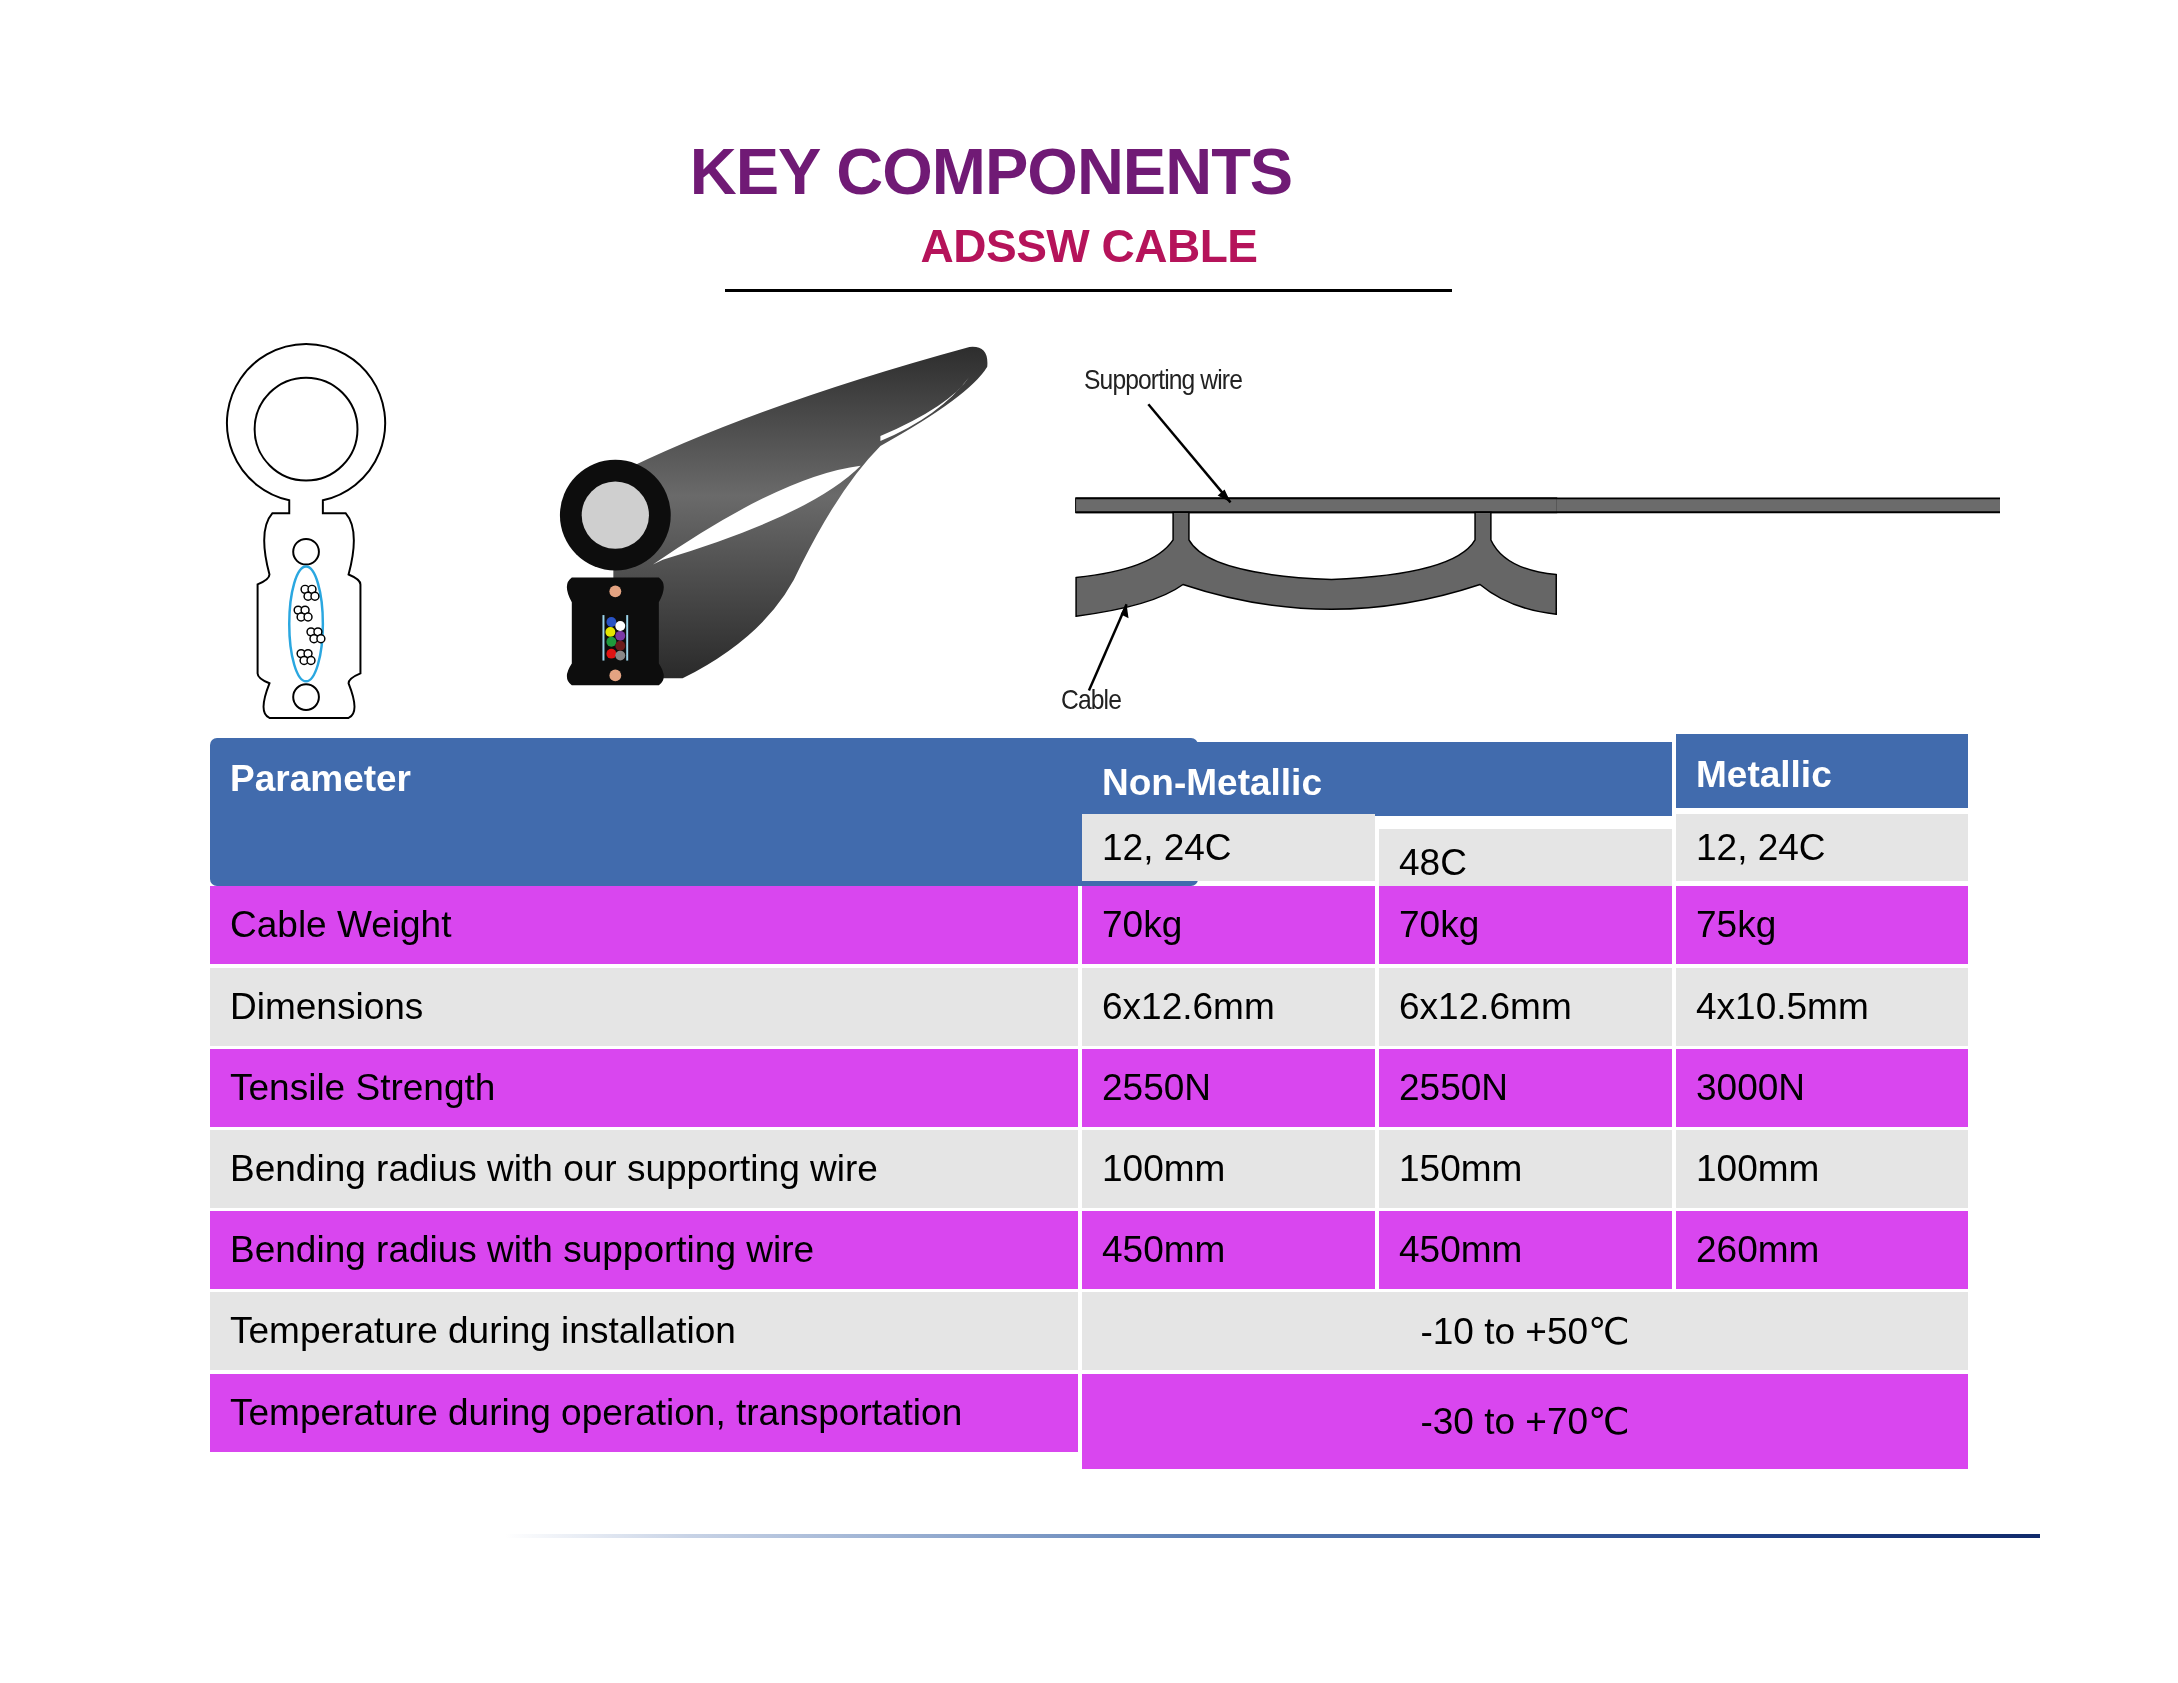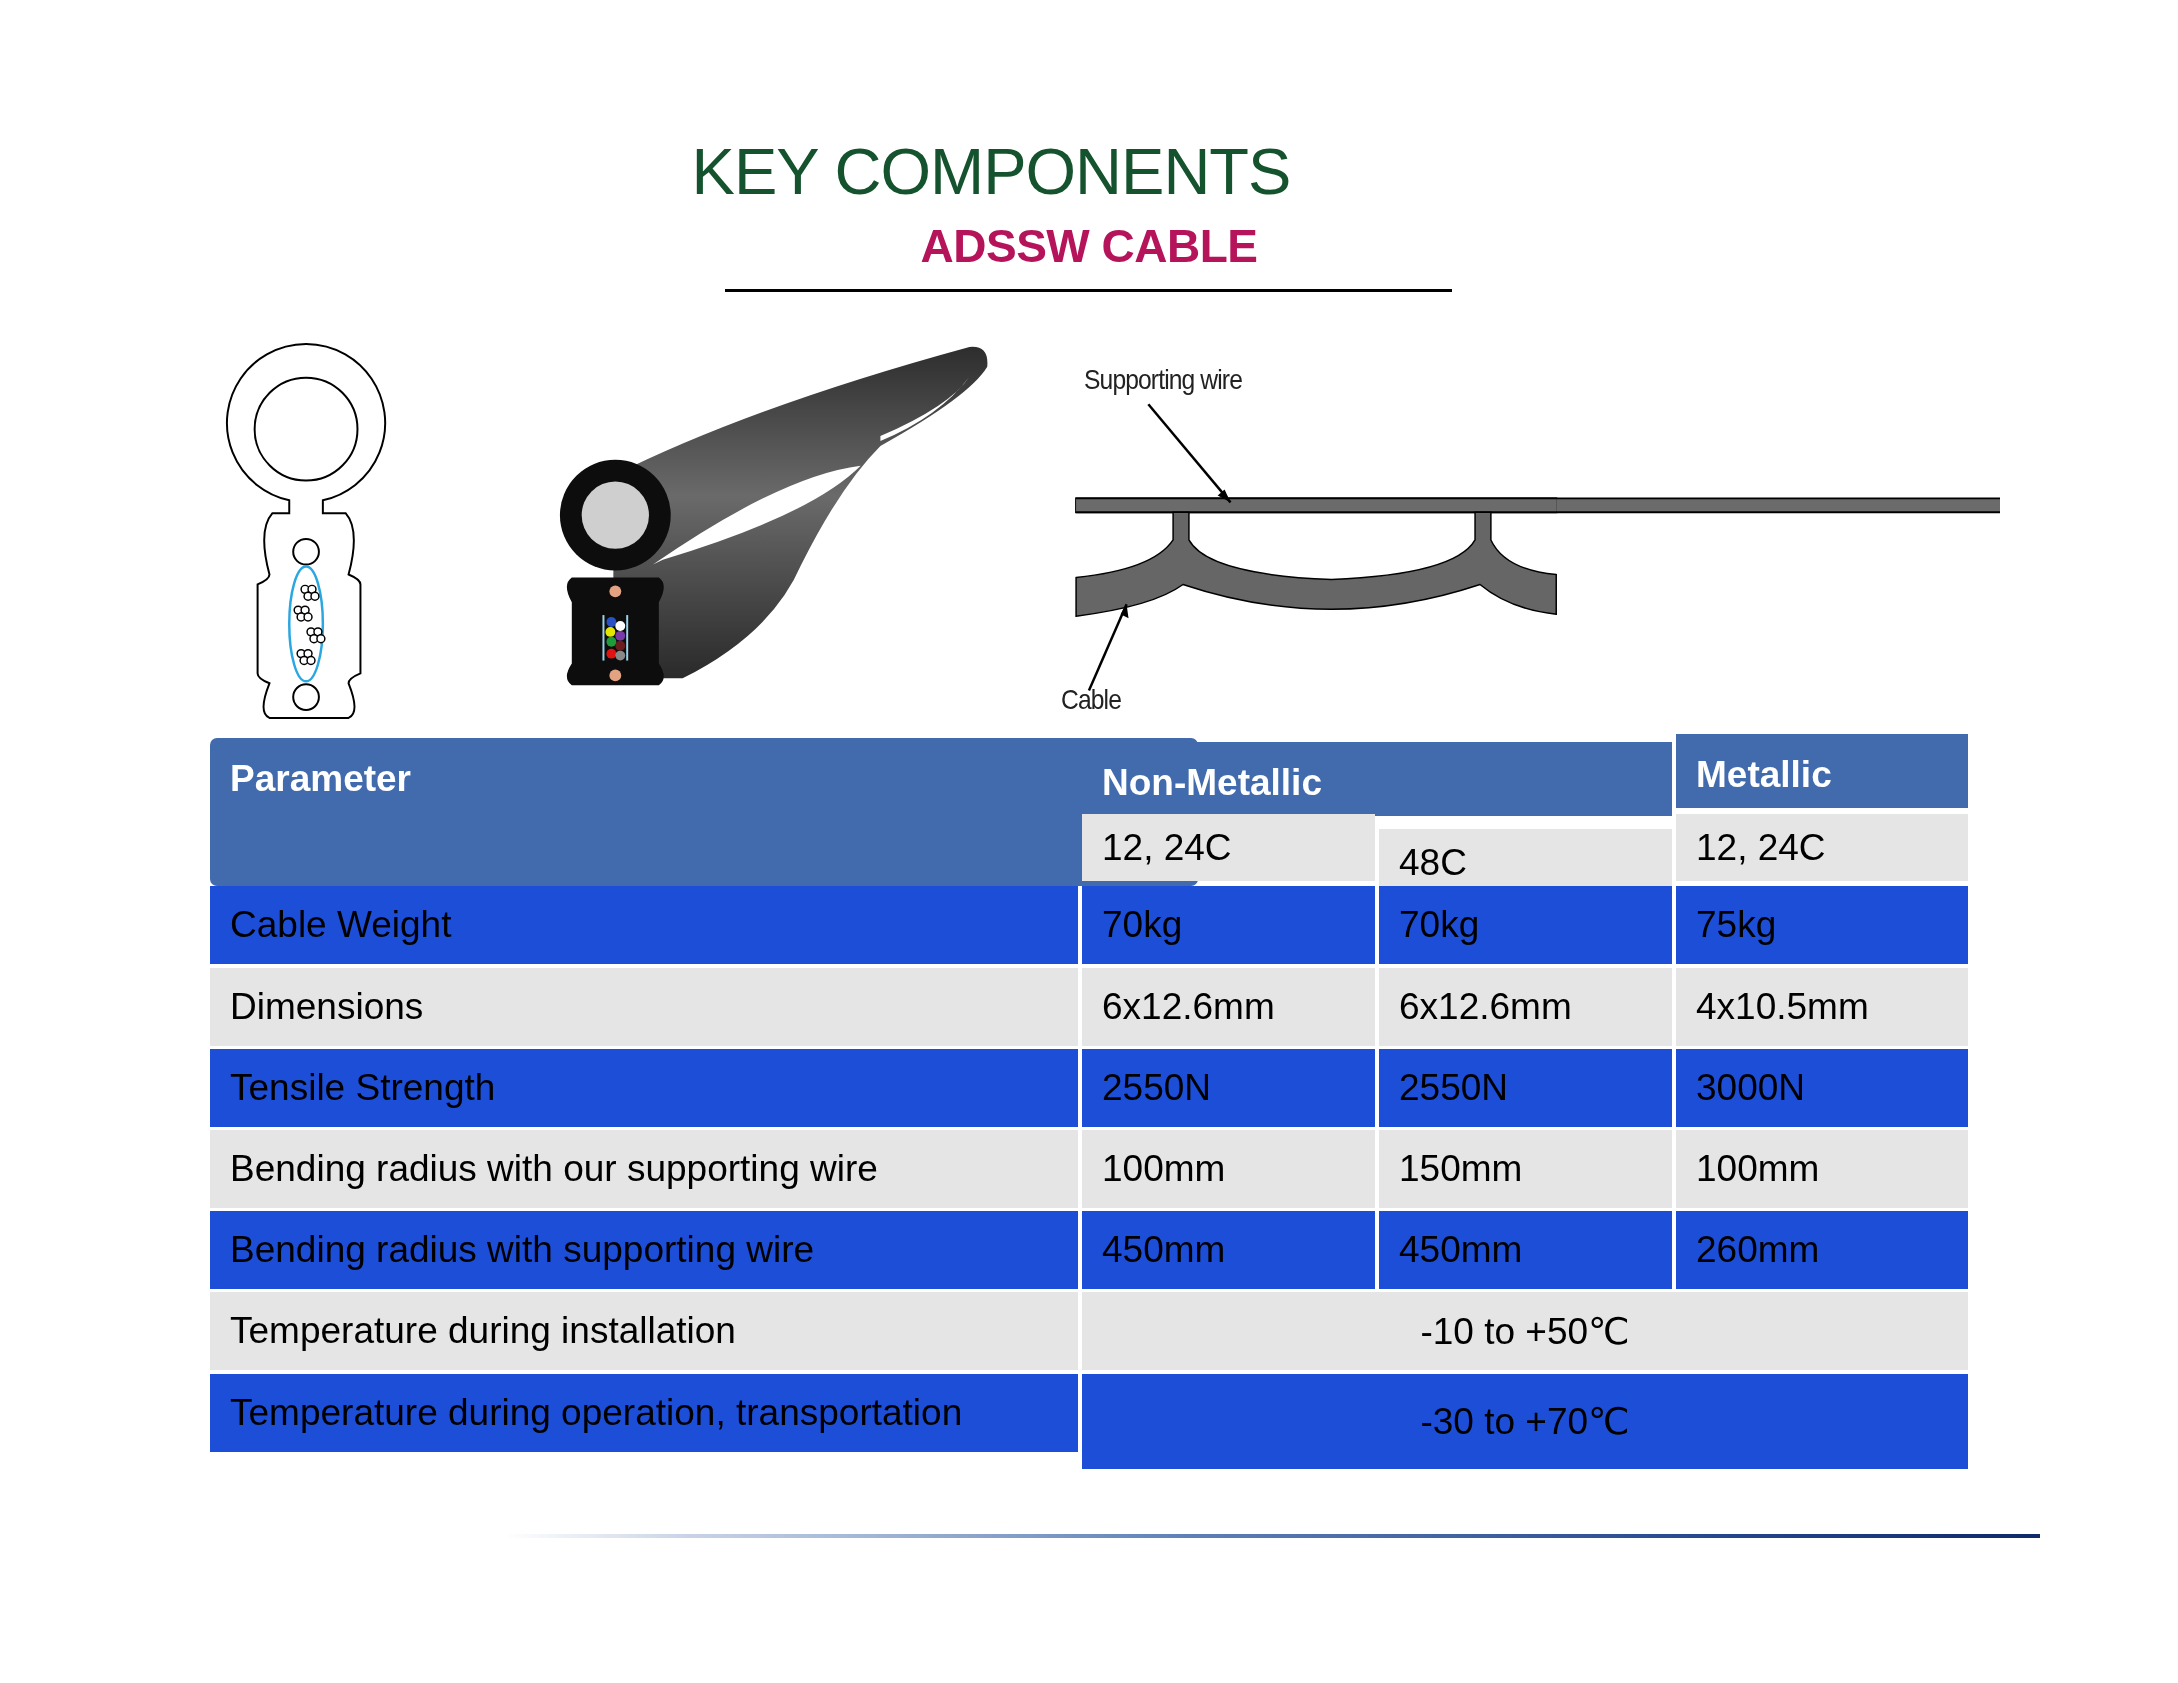--- a/index.html
+++ b/index.html
@@ -1,39 +1,39 @@
 <!DOCTYPE html>
 <html><head>
 <meta charset="utf-8">
 <style>
   html, body { margin: 0; padding: 0; background: #ffffff; }
   body { width: 2178px; height: 1683px; position: relative; overflow: hidden;
          font-family: "Liberation Sans", "DejaVu Sans", sans-serif; }
   .abs { position: absolute; }
 
   .title { left: 0; width: 1982px; top: 139px; text-align: center; font-size: 65px;
-           font-weight: normal; color: #14532d; letter-spacing: -1px; line-height: 1; }
+           font-weight: bold; color: #701a75; letter-spacing: -1px; line-height: 1; }
   .subtitle { left: 0; width: 2178px; top: 223px; text-align: center; font-size: 46px;
               font-weight: bold; color: #b5135a; line-height: 1; letter-spacing: -0.5px; }
   .title-rule { left: 725px; top: 289px; width: 727px; height: 3px; background: #000; }
 
   .fig-cross { left: 222px; top: 337px; width: 178px; height: 386px; }
   .fig-cable { left: 554px; top: 337px; width: 455px; height: 386px; }
   .fig-diagram { left: 1059px; top: 337px; width: 941px; height: 396px; }
 
   .fig-label { font-family: "Liberation Sans", sans-serif; font-size: 28px; color: #222;
                letter-spacing: -1px; transform: scaleX(0.88); transform-origin: left top; }
 
   
   .tbl { left: 210px; top: 734px; width: 1758px; }
   .cell { position: absolute; box-sizing: border-box; padding-left: 20px;
           display: flex; align-items: center; font-size: 37px; color: #000; }
   .hdr { background: #416bad; color: #fff; font-weight: bold; align-items: flex-start; padding-top: 20px; }
   .dark { background: #e5e5e5; }
-  .light { background: #1d4ed8; }
+  .light { background: #d946ef; }
   .center { justify-content: center; padding-left: 0; }
 
   .foot-rule { left: 505px; top: 1534px; width: 1535px; height: 4px;
                background: linear-gradient(to right, #ffffff 0%, #c8d3e6 12%, #5b7fb6 45%, #23458c 80%, #102a6b 100%); }
 </style>
 </head>
 <body>
 
 <div class="abs title">KEY COMPONENTS</div>
 <div class="abs subtitle">ADSSW CABLE</div>

